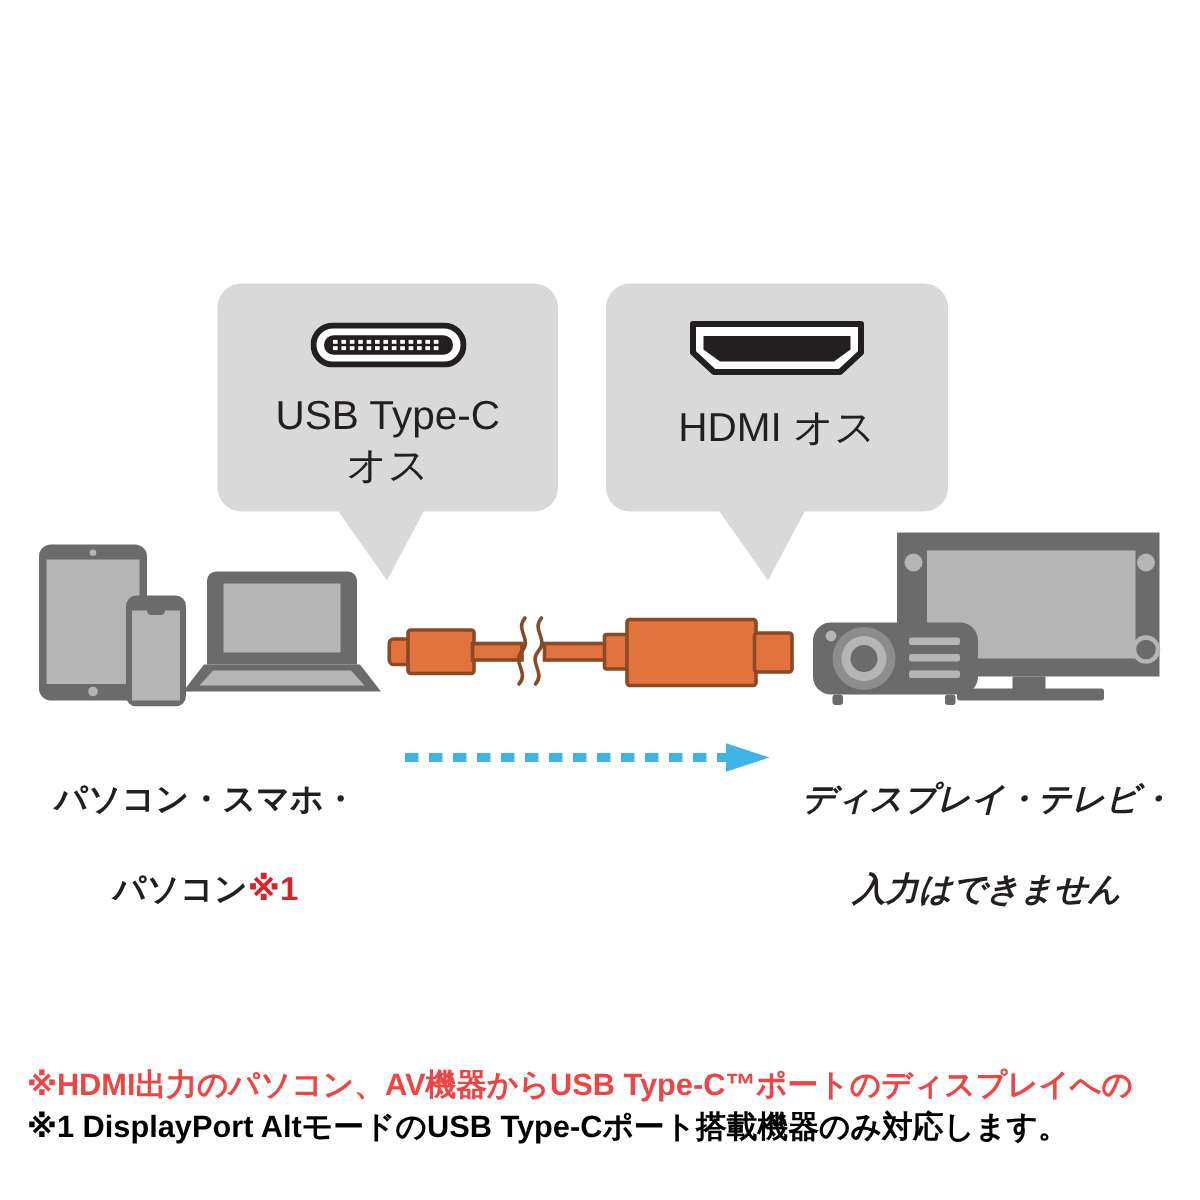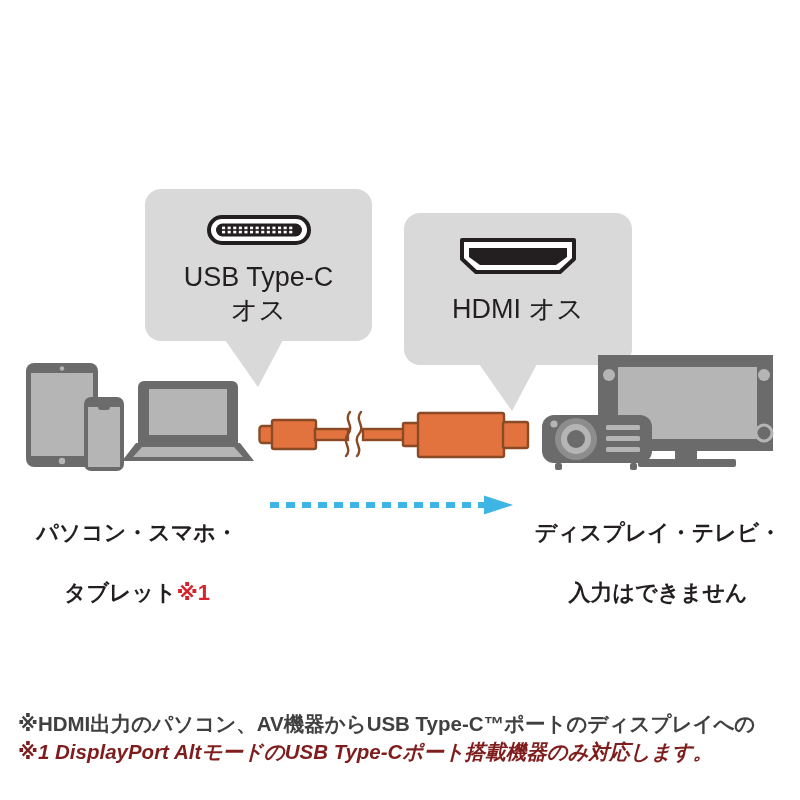--- a/index.html
+++ b/index.html
@@ -28,21 +28,21 @@
     color:#231f20;
     font-size:27px;
     line-height:33px;
     font-weight:400;
     letter-spacing:0px;
     white-space:pre-line;
   }
   .tail{position:absolute;}
 
   #bubble-usbc{left:145px;top:173px;width:227px;height:152px;}
-  #bubble-hdmi{left:404px;top:173px;width:228px;height:152px;margin-top:24px;}
+  #bubble-hdmi{left:404px;top:173px;width:228px;height:152px;}
 
   
   .devgroup{position:absolute;}
 
   
   .caption{
     position:absolute;
     text-align:center;
     color:#231f20;
     font-size:22px;
@@ -58,22 +58,22 @@
   
   .notes{
     position:absolute;left:18px;top:694px;width:772px;
   }
   .note-line{
     font-size:20.5px;
     line-height:28px;
     font-weight:700;
     white-space:pre;
   }
-  .note-blue{color:#404040;}
-  .note-red{color:#7f1d1d;font-style:italic;}
+  .note-blue{color:#ef4444;}
+  .note-red{color:#000000;}
   .note-indent{padding-left:17px;}
 </style>
 </head>
 <body>
 
 <div class="stage">
 
   <div class="bubble" id="bubble-usbc">
     <div class="conn-icon" style="top:26px;">
       <svg width="104" height="30" viewBox="0 0 104 30" aria-hidden="true">
@@ -225,24 +225,24 @@
 
       <g fill="none" stroke="#8a4a26" stroke-width="2.4" stroke-linecap="round">
         <path d="M92 4 c -7 8 5 14 -2 22 c -7 8 5 14 -2 22"></path>
         <path d="M103 4 c -7 8 5 14 -2 22 c -7 8 5 14 -2 22"></path>
       </g>
     </svg>
   </div>
 
   <div class="caption" id="caption-source" style="left:12px;top:472px;width:250px;">
     <div>パソコン・スマホ・</div>
-    <div><span>タブレット</span><span class="ref">※1</span></div>
-  </div>
-
-  <div class="caption" id="caption-destination" style="left:527px;top:472px;width:262px;">
+    <div><span>パソコン</span><span class="ref">※1</span></div>
+  </div>
+
+  <div class="caption" id="caption-destination" style="left:527px;top:472px;width:262px;font-style:italic;">
     <div>ディスプレイ・テレビ・</div>
     <div>入力はできません</div>
   </div>
 
   <svg id="flow-arrow" viewBox="0 0 248 22">
     <line x1="2" y1="11" x2="218" y2="11" stroke="#3fb5e5" stroke-width="6" stroke-dasharray="9 7" stroke-linecap="butt"></line>
     <polygon points="216,1.5 245,11 216,20.5" fill="#3fb5e5"></polygon>
   </svg>
 
   <div class="notes">

